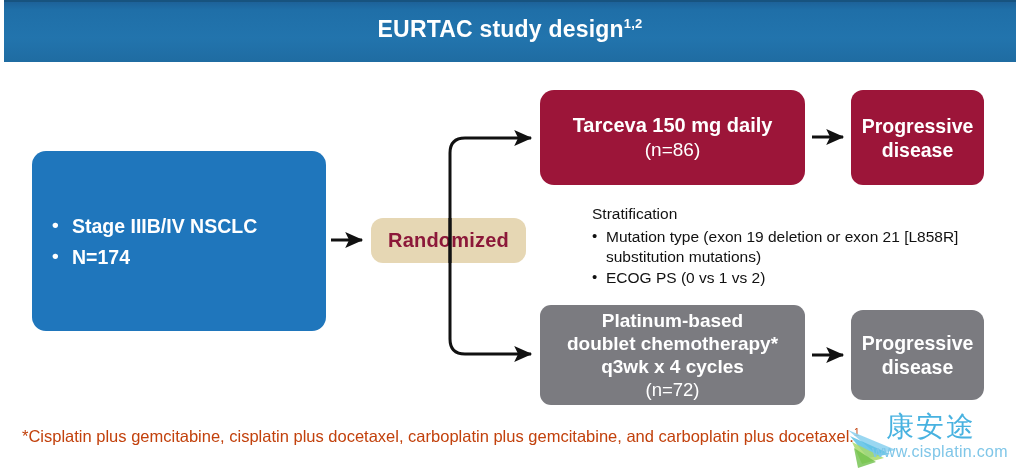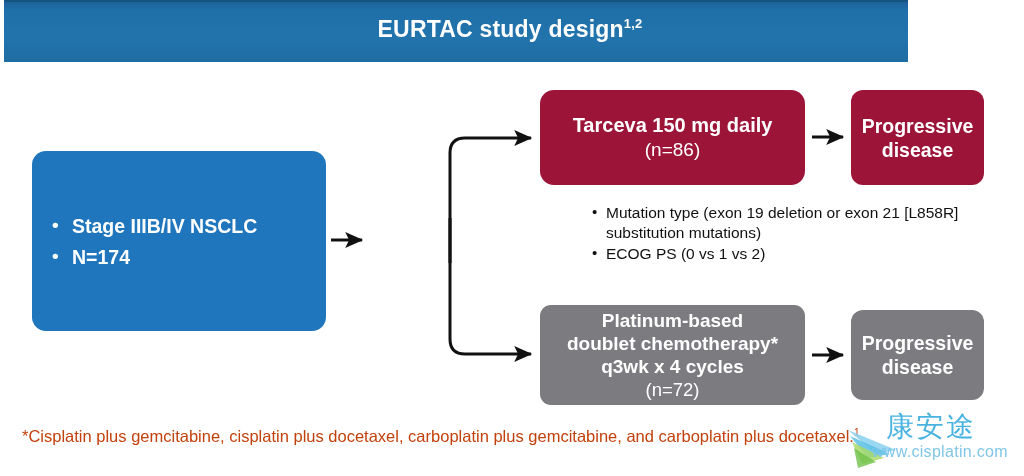--- a/index.html
+++ b/index.html
@@ -20,21 +20,21 @@
     height: 476px;
     background: #ffffff;
     overflow: hidden;
   }
 
   
   .header-bar {
     position: absolute;
     left: 4px;
     top: 0px;
-    width: 904px;
+    width: 1020px;
     height: 62px;
     background: linear-gradient(to bottom, #1d6299 0%, #1f6fa8 14%, #2274ad 60%, #1f6ca2 100%);
     border-top: 2px solid #17537f;
     box-sizing: border-box;
   }
   .header-title {
     position: absolute;
     left: 0;
     top: 14px;
     width: 1012px;
@@ -307,20 +307,23 @@
     </div>
   </div>
 
   <div class="box pop-box">
     <ul class="pop-list">
       <li><span>Stage IIIB/IV NSCLC</span></li>
       <li><span>N=174</span></li>
     </ul>
   </div>
 
+  <div class="box rand-box">
+    <div class="rand-label">Randomized</div>
+  </div>
 
   <div class="box tarceva-box">
     <div class="tarceva-line1">Tarceva 150 mg daily</div>
     <div class="tarceva-line2">(n=86)</div>
   </div>
 
   <div class="box pd-top">
     <div class="pd-label">Progressive</div>
     <div class="pd-label">disease</div>
   </div>
@@ -331,20 +334,21 @@
     <div class="chemo-line">q3wk x 4 cycles</div>
     <div class="chemo-n">(n=72)</div>
   </div>
 
   <div class="box pd-bottom">
     <div class="pd-label">Progressive</div>
     <div class="pd-label">disease</div>
   </div>
 
   <div class="strat">
+    <div class="strat-title">Stratification</div>
     <ul class="strat-list">
       <li>Mutation type (exon 19 deletion or exon 21 [L858R] substitution mutations)</li>
       <li>ECOG PS (0 vs 1 vs 2)</li>
     </ul>
   </div>
 
   <svg class="arrows" viewBox="0 0 1024 476" xmlns="http://www.w3.org/2000/svg">
     <defs>
       <marker id="ah" markerWidth="7" markerHeight="7" refX="5.6" refY="3" orient="auto" markerUnits="strokeWidth">
         <path d="M0,0.3 L6,3 L0,5.7 L1.3,3 Z" fill="#111111"></path>

